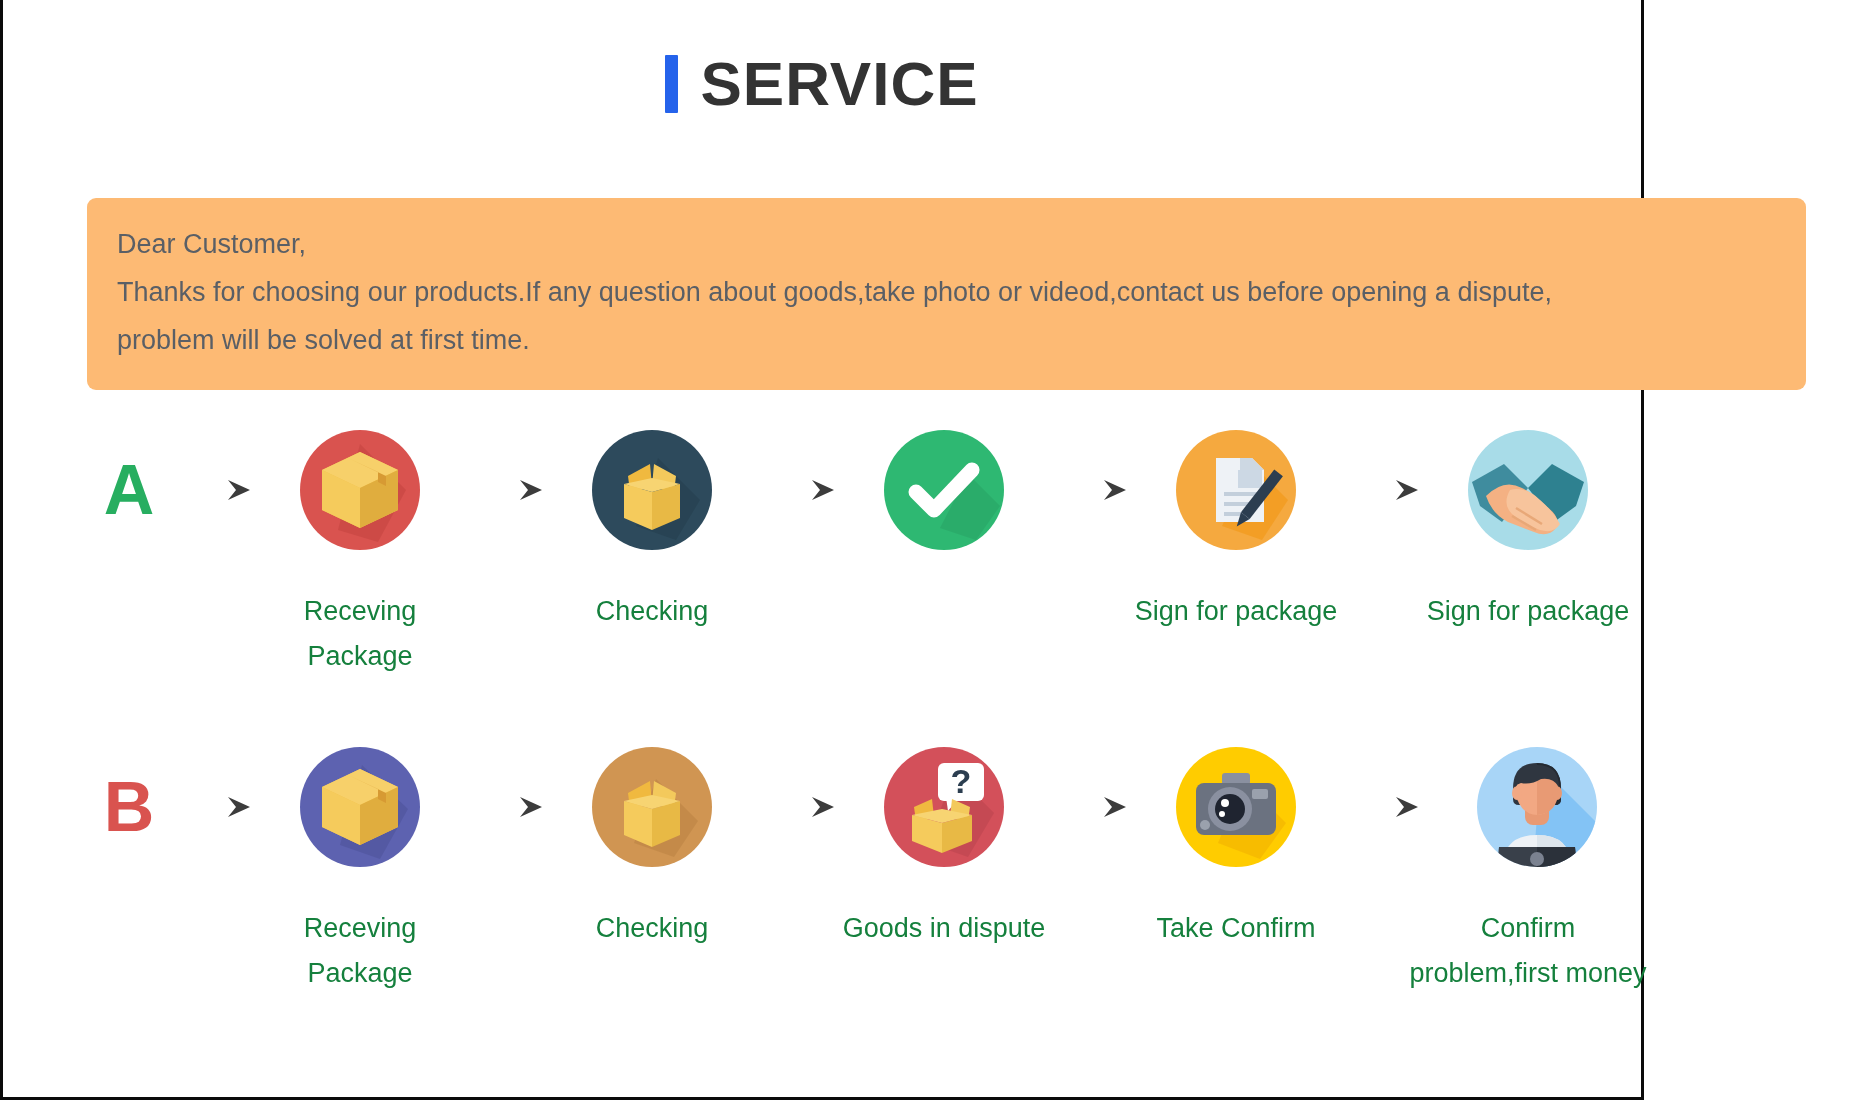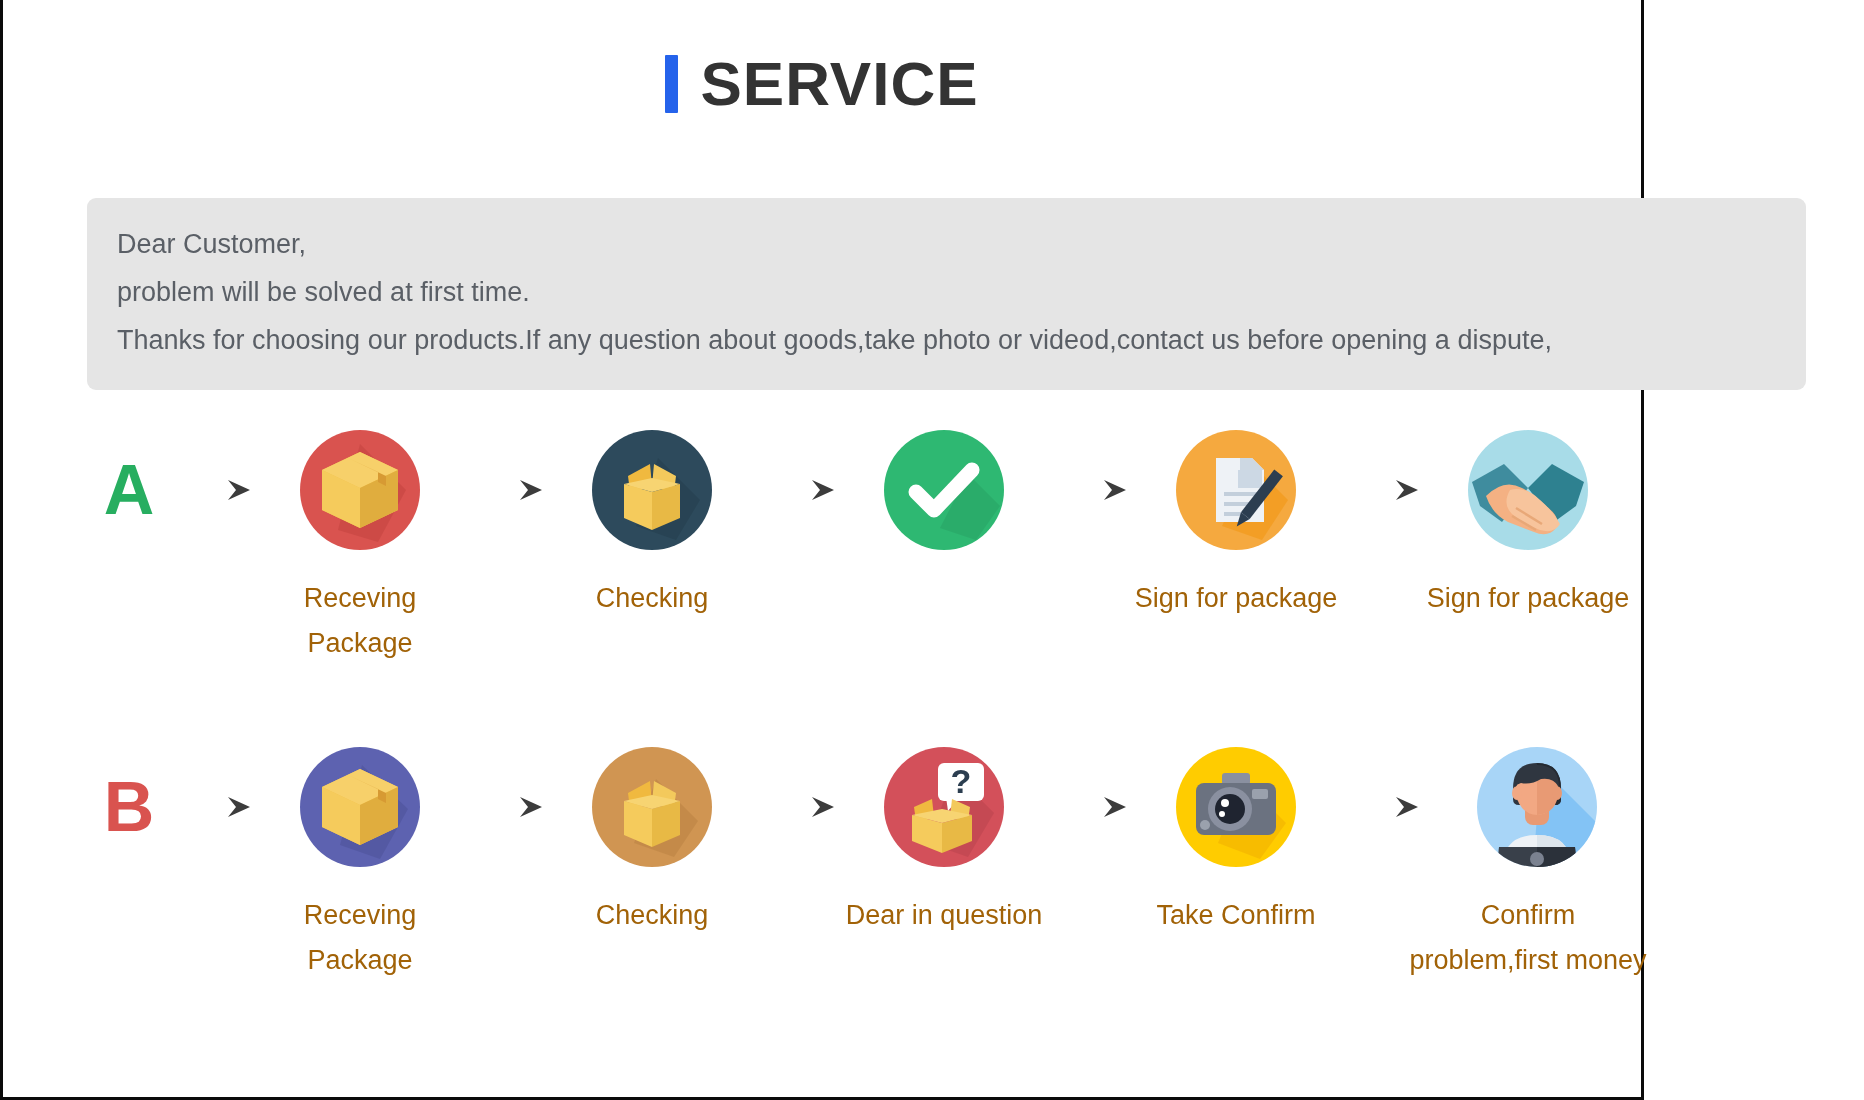--- a/index.html
+++ b/index.html
@@ -48,21 +48,21 @@
     letter-spacing: 1px;
     line-height: 1;
   }
   
   .notice {
     position: absolute;
     left: 84px;
     top: 198px;
     width: 1719px;
     box-sizing: border-box;
-    background: #e5e5e5;
+    background: #fdba74;
     border-radius: 9px;
     padding: 22px 30px 26px 30px;
   }
   .notice-line {
     font-size: 27px;
     color: #5a5f66;
     line-height: 48px;
     white-space: nowrap;
   }
   
@@ -103,43 +103,43 @@
     flex-direction: column;
     align-items: center;
   }
   .icon-wrap {
     width: 120px;
     height: 120px;
     position: relative;
   }
   .icon-wrap svg { display: block; }
   .step-label {
-    margin-top: 26px;
+    margin-top: 39px;
     font-size: 27px;
-    color: #a16207;
+    color: #15803d;
     text-align: center;
     line-height: 45px;
     width: 206px;
   }
   .step-label.wide { width: 240px; margin-left: -17px; }
 </style>
 </head>
 <body>
 
 <div class="page">
 
   <div class="title-row">
     <div class="title-bar"></div>
     <div class="title-text">SERVICE</div>
   </div>
 
   <div class="notice">
     <div class="notice-line">Dear Customer,</div>
+    <div class="notice-line">Thanks for choosing our products.If any question about goods,take photo or videod,contact us before opening a dispute,</div>
     <div class="notice-line">problem will be solved at first time.</div>
-    <div class="notice-line">Thanks for choosing our products.If any question about goods,take photo or videod,contact us before opening a dispute,</div>
   </div>
 
   <div class="flow-row" id="row-a">
 
     <div class="row-letter letter-a">A</div>
 
     <div class="arrow">
       <svg width="76" height="26" viewBox="0 0 76 26">
         <defs>
             <linearGradient id="ag1" x1="0" x2="1">
@@ -321,21 +321,21 @@
           <rect x="54" y="16" width="46" height="38" rx="6" fill="#ffffff"></rect>
           <polygon points="62,50 76,50 64,64" fill="#ffffff"></polygon>
           <text x="77" y="46" font-family="Liberation Sans, sans-serif" font-size="34" font-weight="bold" fill="#2c3e50" text-anchor="middle">?</text>
           <polygon points="30,60 48,52 50,70 32,74" fill="#f0b93f"></polygon>
           <polygon points="86,60 68,52 66,70 84,74" fill="#f3c95c"></polygon>
           <polygon points="28,68 58,76 58,106 28,94" fill="#f5cb5c"></polygon>
           <polygon points="88,68 58,76 58,106 88,94" fill="#e8b945"></polygon>
           <polygon points="28,68 58,62 88,68 58,76" fill="#f7d472"></polygon>
         </svg>
       </div>
-      <div class="step-label">Dear in question</div>
+      <div class="step-label">Goods in dispute</div>
     </div>
 
     <div class="arrow">
       <svg width="76" height="26" viewBox="0 0 76 26">
         <path d="M2 13 H58" stroke="url(#ag1)" stroke-width="5" fill="none"></path>
         <path d="M52 3 L74 13 L52 23 L60 13 Z" fill="#3c3c3c"></path>
       </svg>
     </div>
 
     <div class="step">

